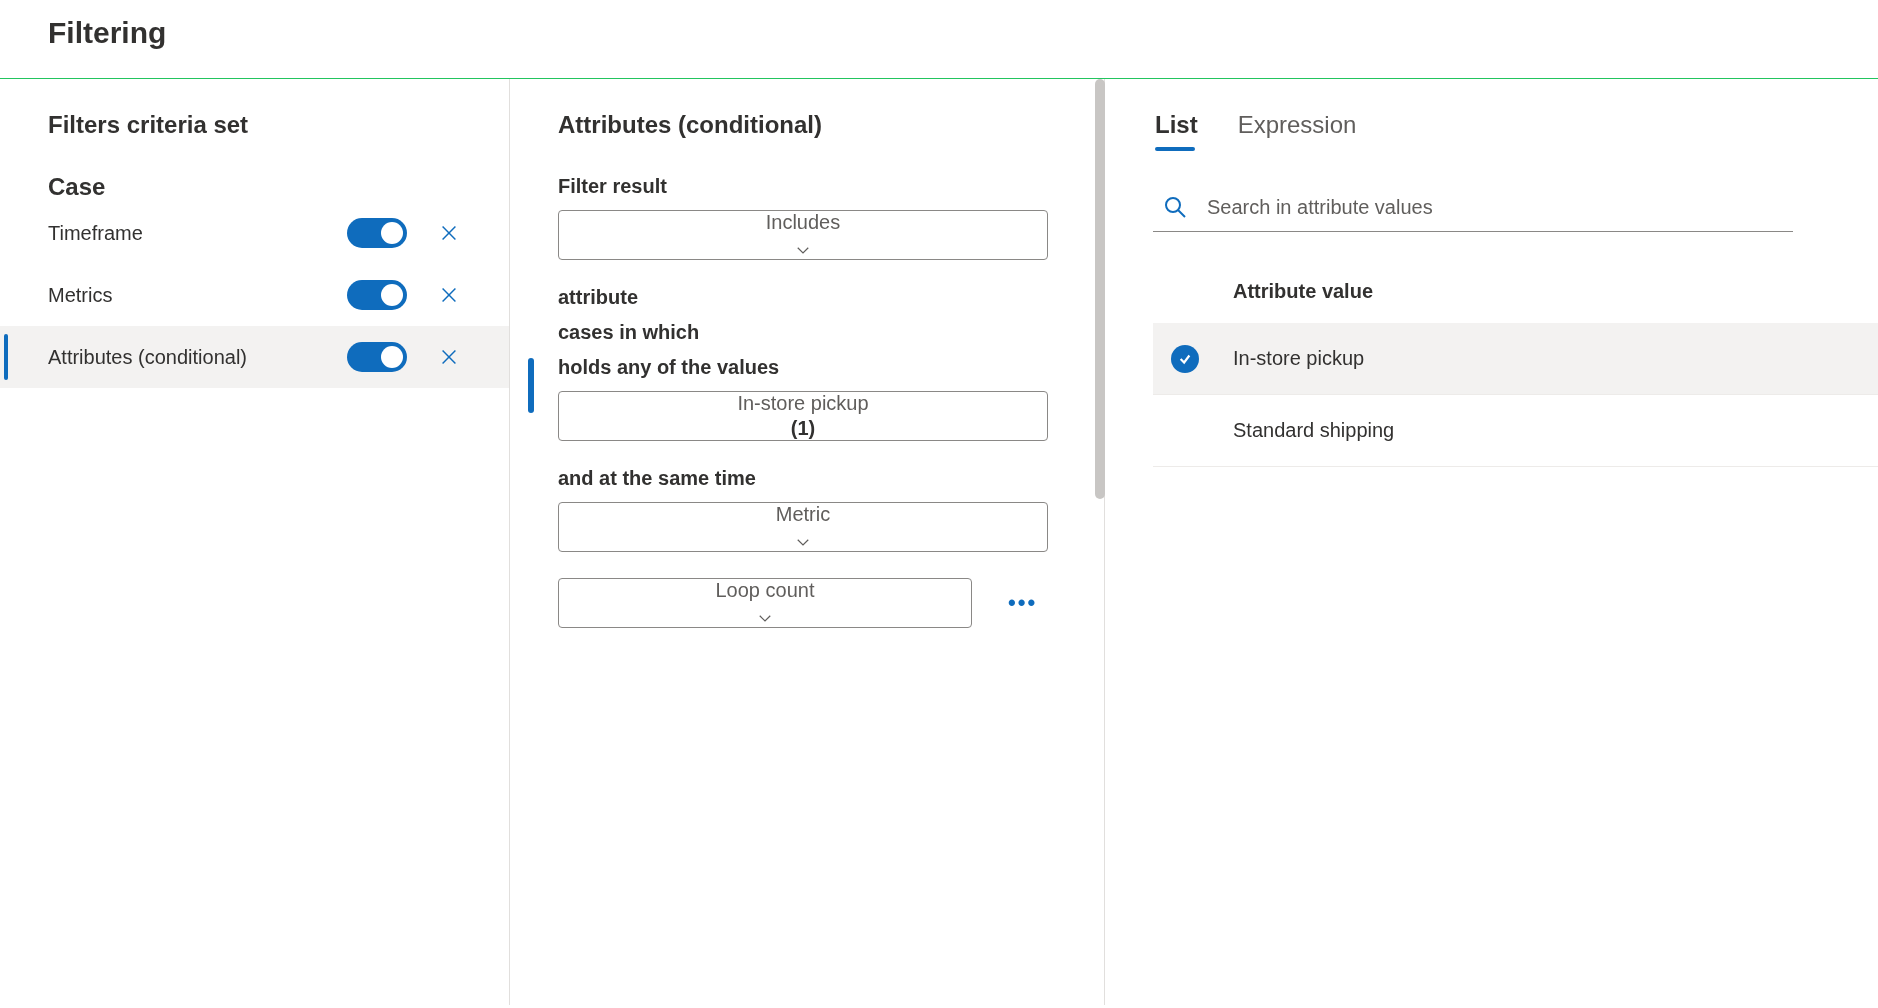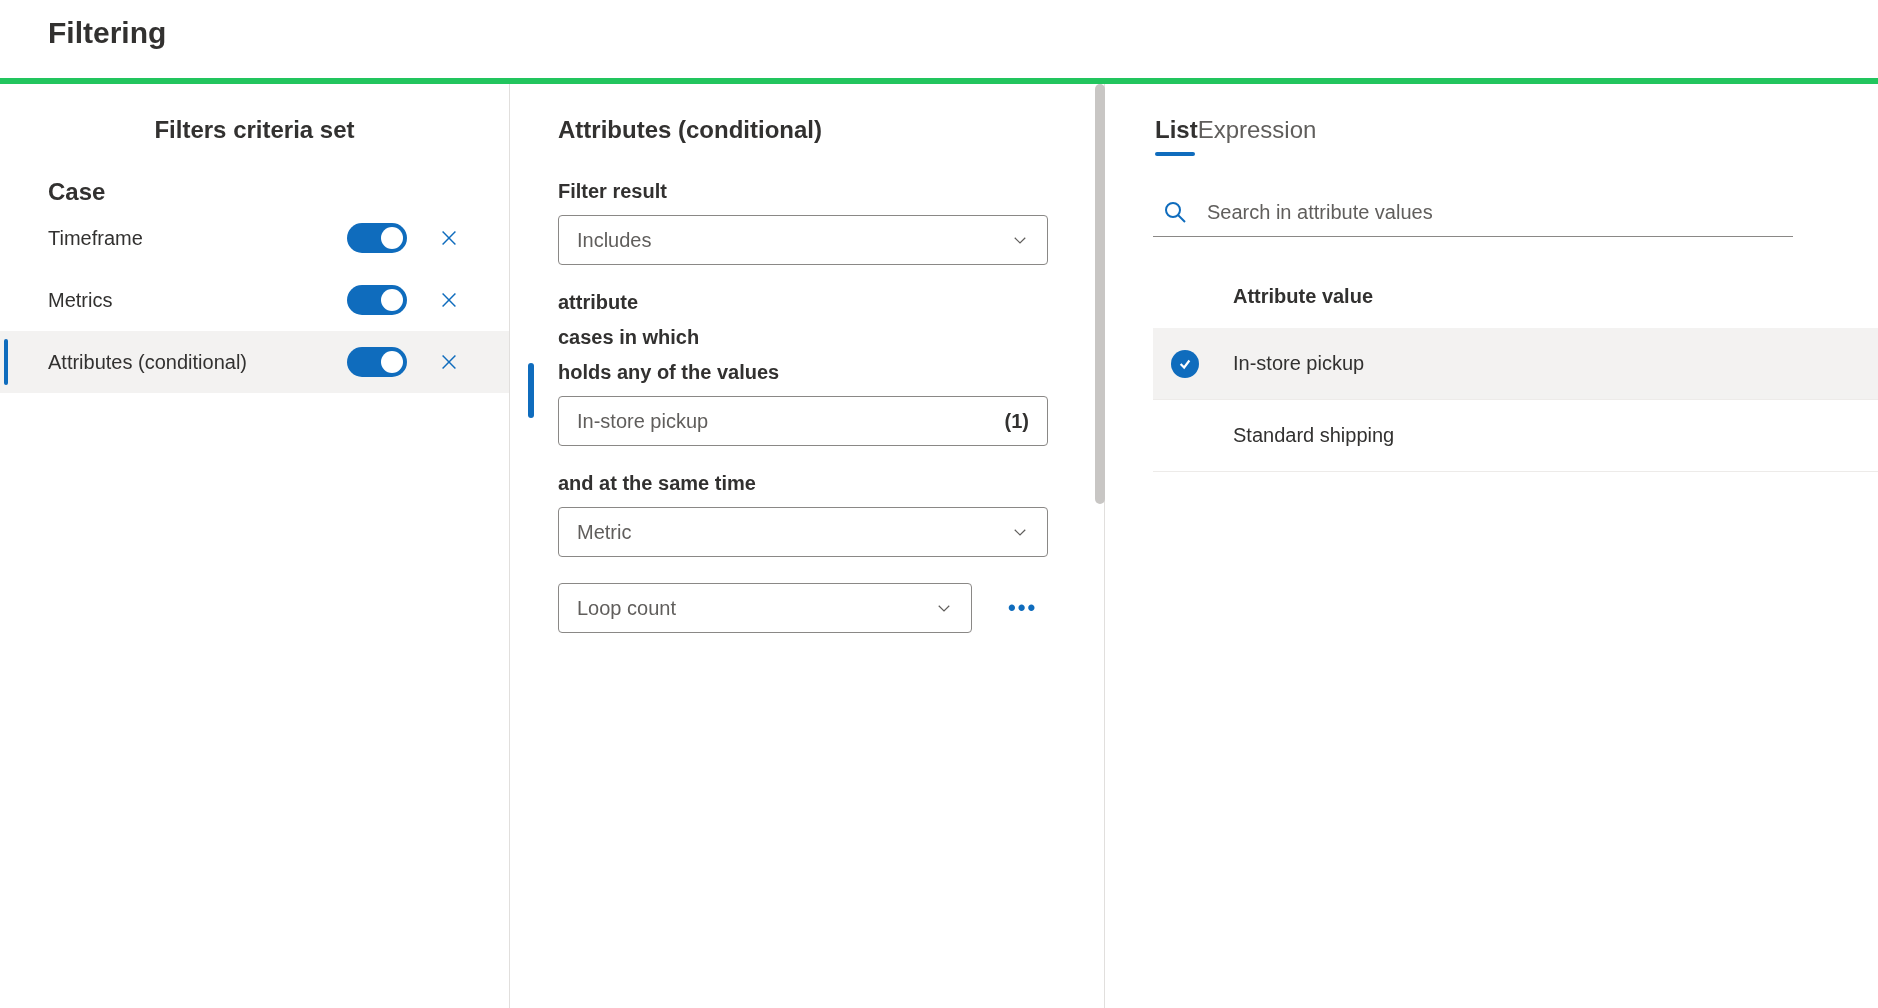--- a/index.html
+++ b/index.html
@@ -6,21 +6,21 @@
     body {
       font-family: "Segoe UI", -apple-system, BlinkMacSystemFont, sans-serif;
       color: #323130;
       background: #ffffff;
       width: 1878px;
       height: 1008px;
       overflow: hidden;
     }
     .page-header {
       padding: 16px 48px 28px 48px;
-      border-bottom: 6px solid #22c55e;
+      border-bottom: 1px solid #22c55e;
     }
     .page-title {
       font-size: 30px;
       font-weight: 600;
       color: #323130;
     }
     .columns {
       display: flex;
       height: calc(100% - 82px);
     }
@@ -29,21 +29,20 @@
       width: 510px;
       border-right: 1px solid #e1dfdd;
       padding-top: 32px;
       position: relative;
     }
     .left-inner { padding: 0 48px; }
     .left-title {
       font-size: 24px;
       font-weight: 600;
       margin-bottom: 34px;
-      text-align: center;
     }
     .criteria-group-title {
       font-size: 24px;
       font-weight: 700;
       margin-bottom: 1px;
     }
     .criteria-row {
       display: flex;
       align-items: center;
       height: 62px;
@@ -132,20 +131,21 @@
       border-radius: 4px;
       display: flex;
       align-items: center;
       padding: 0 18px;
       font-size: 20px;
       color: #605e5c;
       cursor: pointer;
       background: #fff;
       margin-bottom: 26px;
       justify-content: space-between;
+      flex-direction: column;
     }
     .select-box.narrow { width: 414px; display: inline-flex; }
     .chevron-svg { width: 18px; height: 18px; }
     .chevron-svg path { stroke: #605e5c; stroke-width: 1.6; fill: none; }
     .value-box { justify-content: space-between; }
     .value-count { font-weight: 600; color: #323130; }
     .focus-bar-block {
       position: relative;
       padding-left: 0;
     }
@@ -171,20 +171,21 @@
       font-weight: 700;
     }
 
     
     .right-panel {
       flex: 1;
       padding: 32px 0 0 48px;
     }
     .tabs {
       display: flex;
+      gap: 40px;
       margin-bottom: 40px;
       padding-left: 2px;
     }
     .tab {
       font-size: 24px;
       color: #605e5c;
       cursor: pointer;
       padding-bottom: 10px;
       position: relative;
     }

